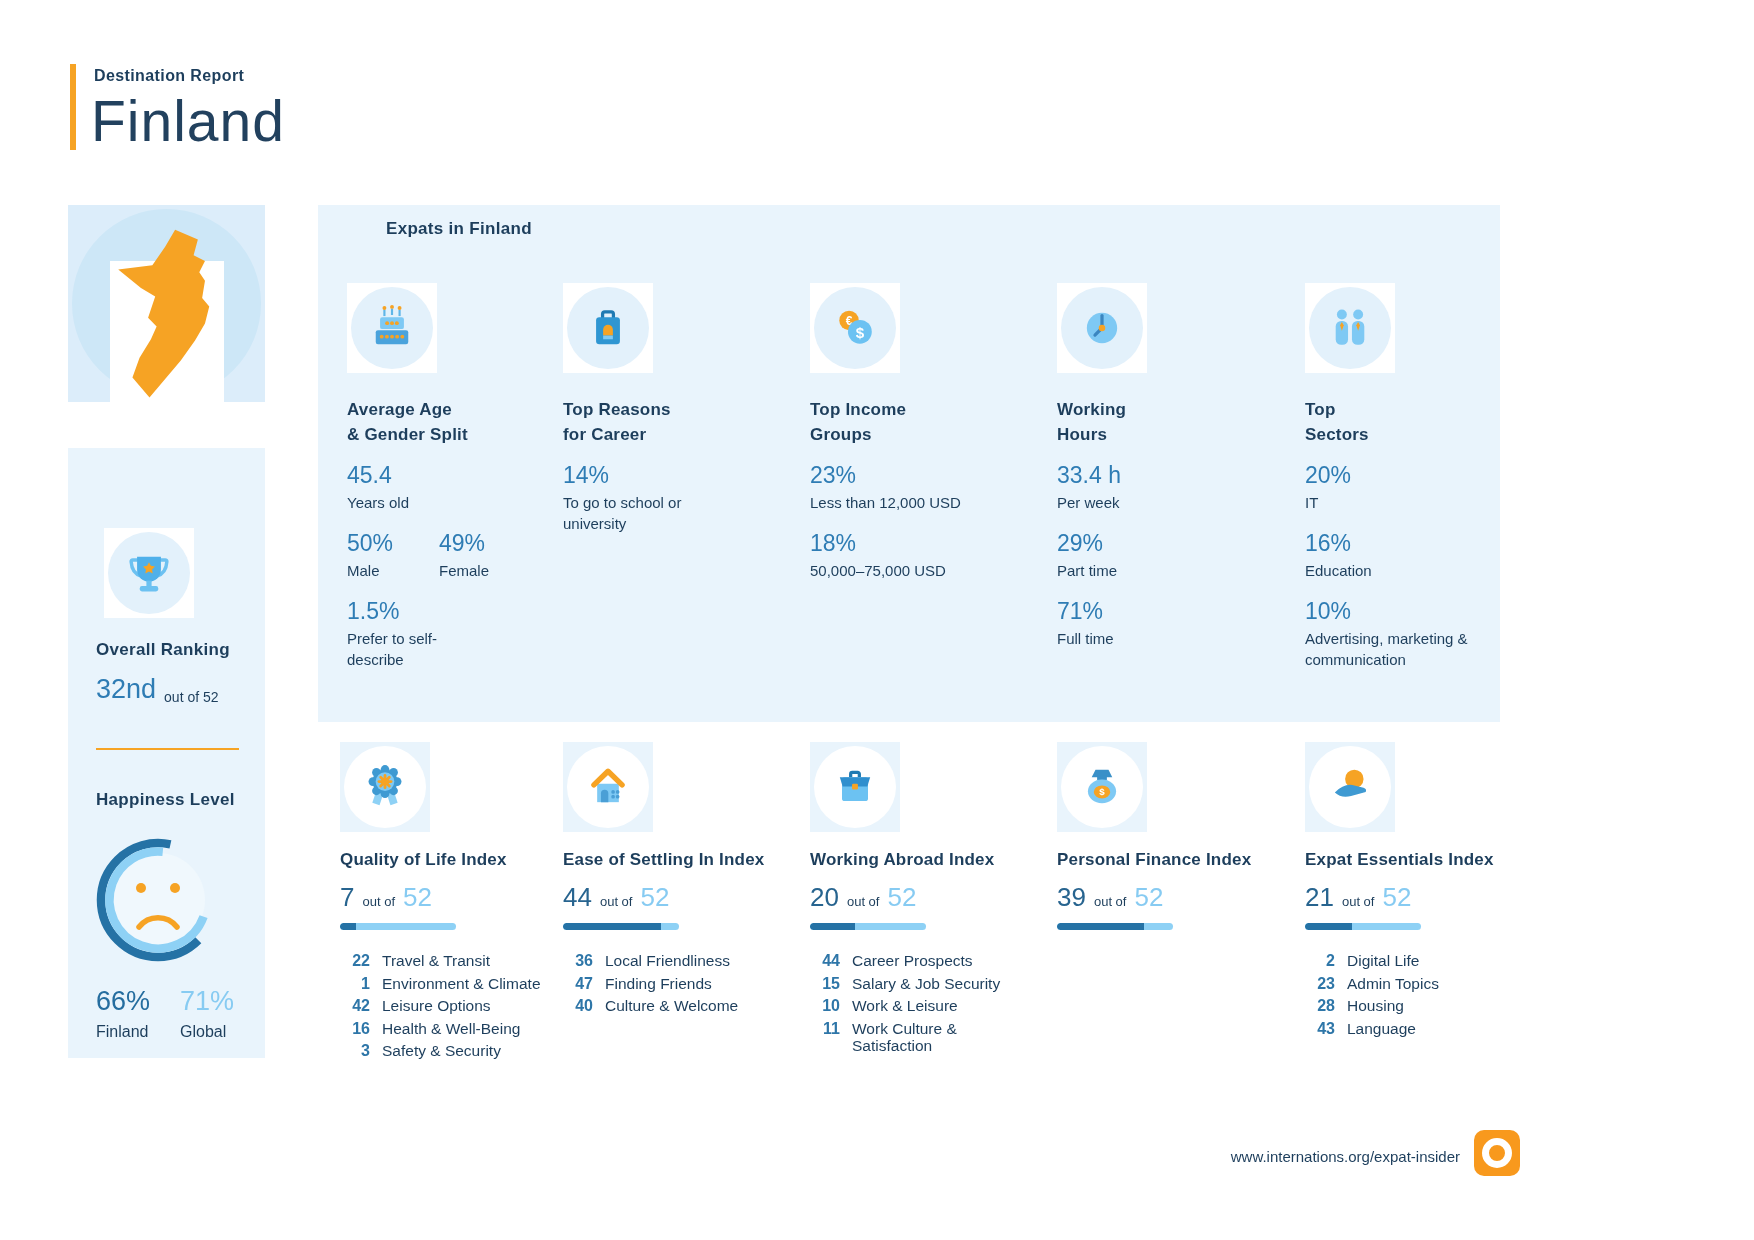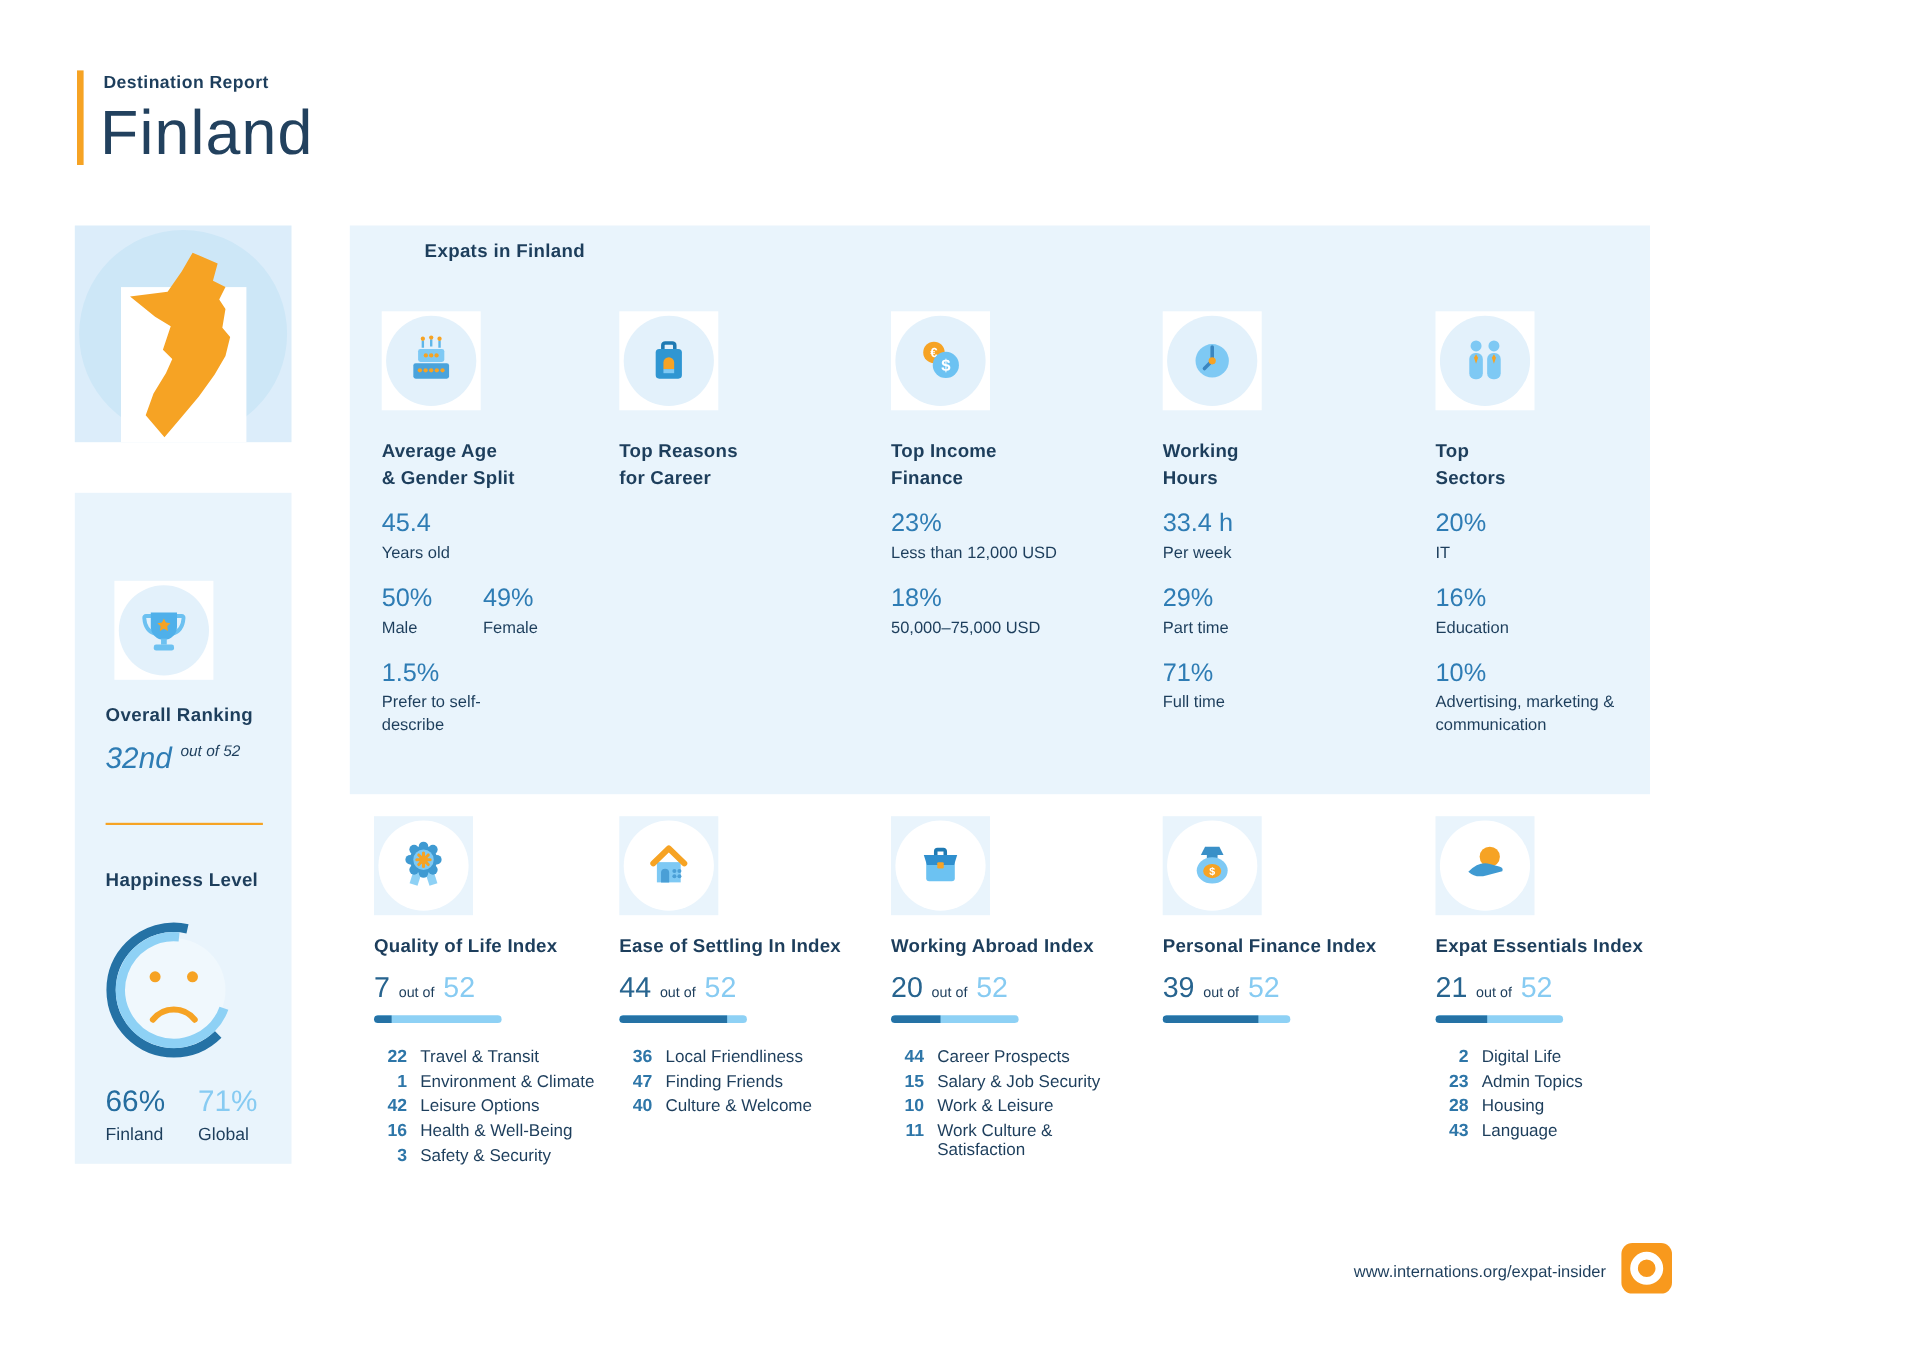--- a/index.html
+++ b/index.html
@@ -25,21 +25,21 @@
   .stats-card{left:68px;top:448px;width:197px;height:610px;background:#e9f4fc;}
   .tile{position:absolute;width:90px;height:90px;}
   .tile-w{background:#ffffff;}
   .tile-b{background:#e9f4fc;}
   .tile .circ{position:absolute;inset:4px;border-radius:50%;}
   .tile-w .circ{background:#e3f1fb;}
   .tile-b .circ{background:#ffffff;}
   .tile svg{position:absolute;left:50%;top:50%;transform:translate(-50%,-50%);}
 
   .side-heading{font-size:17px;font-weight:700;letter-spacing:.3px;}
-  .rank-line{display:flex;align-items:flex-start;gap:8px;font-style:italic;}
+  .rank-line{display:flex;align-items:flex-end;gap:8px;}
   .rank-line .big{font-size:27px;font-weight:400;color:#2e7cb4;}
   .rank-line .small{font-size:14px;color:#1d3e5c;}
   .divider{height:2px;background:#f6a324;}
   .pct-row{display:flex;gap:30px;}
   .pct-val{font-size:27px;}
   .pct-val.dark{color:#256d9f;}
   .pct-val.light{color:#87cbf2;}
   .pct-lbl{font-size:16px;color:#1d3e5c;margin-top:6px;}
 
   
@@ -188,35 +188,39 @@
         <path d="M19 15 v-4 a2 2 0 0 1 2-2 h6 a2 2 0 0 1 2 2 v4" stroke="#1f7ab3" stroke-width="3" fill="none"></path>
         <rect x="13" y="14" width="22" height="25" rx="3" fill="#2f96d2"></rect>
         <path d="M19.5 31 v-5.5 a4.5 4.5 0 0 1 9 0 V31 z" fill="#f6a324"></path>
         <rect x="19.5" y="31" width="9" height="3.4" fill="#7ec9f4"></rect>
       </svg>
     </div>
     <div class="col-title">
       <div>Top Reasons</div>
       <div>for Career</div>
     </div>
+    <div class="stat">
+      <div class="val">14%</div>
+      <div class="lbl" style="max-width:155px;">To go to school or university</div>
+    </div>
   </div>
 
   <div class="ecol" style="left:492px;">
     <div class="tile tile-w">
       <span class="circ"></span>
       <svg width="52" height="52" viewBox="0 0 48 48">
         <circle cx="18.5" cy="17" r="9" fill="#f6a324"></circle>
         <text x="18.5" y="21.2" text-anchor="middle" font-family="Liberation Sans, sans-serif" font-size="11" font-weight="700" fill="#ffffff">€</text>
         <circle cx="28.5" cy="27.5" r="11" fill="#6cc2f2"></circle>
         <text x="28.5" y="32.8" text-anchor="middle" font-family="Liberation Sans, sans-serif" font-size="14" font-weight="700" fill="#ffffff">$</text>
       </svg>
     </div>
     <div class="col-title">
       <div>Top Income</div>
-      <div>Finance</div>
+      <div>Groups</div>
     </div>
     <div class="stat">
       <div class="val">23%</div>
       <div class="lbl">Less than 12,000 USD</div>
     </div>
     <div class="stat">
       <div class="val">18%</div>
       <div class="lbl">50,000–75,000 USD</div>
     </div>
   </div>

